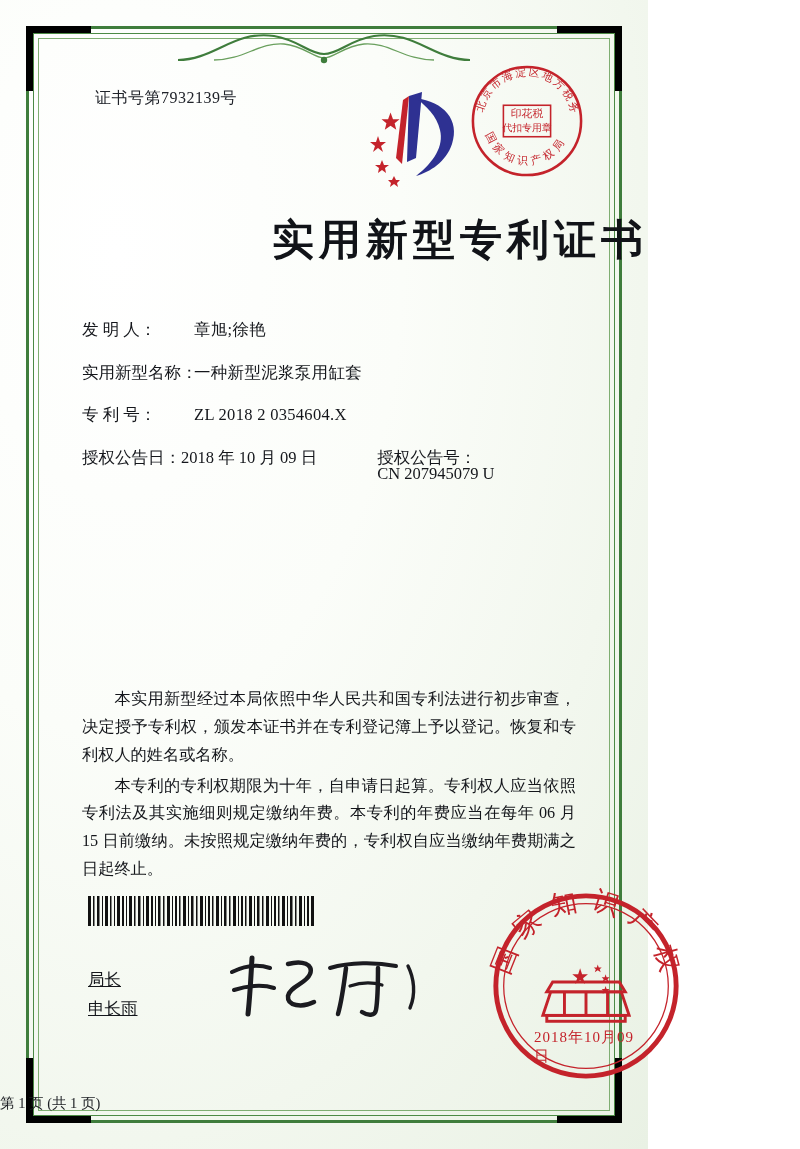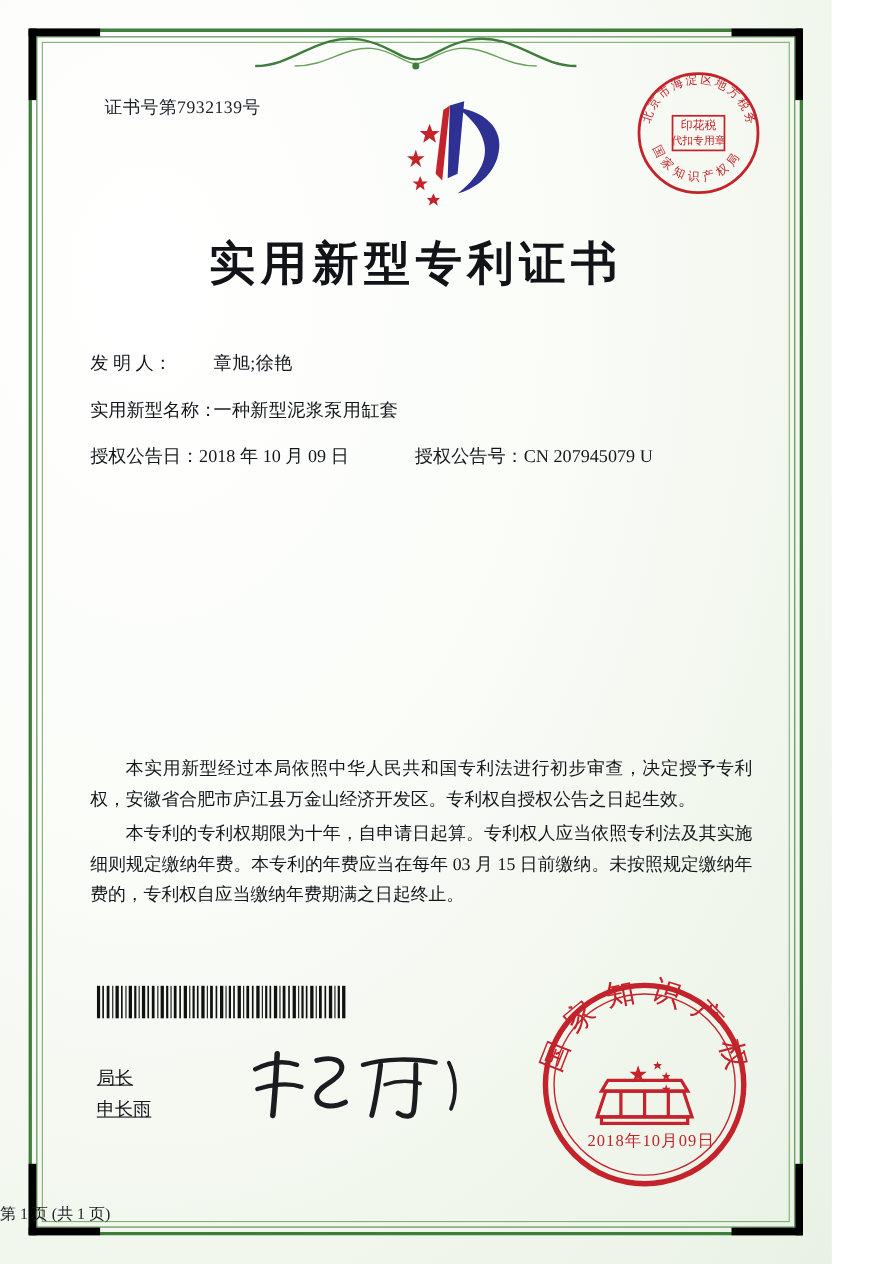--- a/index.html
+++ b/index.html
@@ -4,21 +4,21 @@
 <style>
   html,body{margin:0;padding:0;}
   body{
     width:800px;height:1149px;
     background:#ffffff;
     font-family:"Liberation Serif","DejaVu Serif",serif;
     overflow:hidden;
   }
   #certificate{
     position:relative;
-    width:756px;height:1149px;
+    width:648px;height:1149px;
     background:
       radial-gradient(ellipse at 18% 22%, #ffffff 0%, #fbfdf9 38%, #f2f7ee 70%, #e9f1e4 100%),
       linear-gradient(160deg,#fdfefc 0%,#f4f8f1 55%,#eaf2e6 100%);
     box-sizing:border-box;
   }
   
   .frame-outer{
     position:absolute;left:26px;top:26px;right:26px;bottom:26px;
     border:3px solid #3f7d3c;
     border-radius:2px;
@@ -51,42 +51,42 @@
     white-space:nowrap;
   }
   .logo{
     position:absolute;left:352px;top:88px;width:120px;height:105px;
   }
   .seal-top{
     position:absolute;right:62px;top:62px;width:118px;height:118px;
   }
   .title{
     position:absolute;left:0;right:0;top:212px;
-    text-align:center;
+    text-align:right;
     font-size:42px;font-weight:bold;color:#111318;
     letter-spacing:5px;
     font-family:"DejaVu Serif","Liberation Serif",serif;
   }
   .fields{
     position:absolute;left:82px;top:322px;right:70px;
     font-size:16.5px;color:#14161b;line-height:1;
   }
   .field-row{
     display:flex;align-items:flex-start;margin-bottom:26px;
   }
   .field-label{
     width:112px;flex:0 0 112px;
     letter-spacing:0px;
     white-space:nowrap;
   }
   .field-value{flex:1;letter-spacing:.3px;}
   .field-value .second-line{display:block;margin-top:13px;margin-left:0;}
   .row-two{display:flex;}
   .row-two .col{display:flex;}
-  .row-two .col.right{margin-left:60px;}
+  .row-two .col.right{margin-left:60px;flex-direction:column;}
   .row-two .lab{white-space:nowrap;}
   .paras{
     position:absolute;left:82px;right:72px;top:686px;
     font-size:16.2px;color:#14161b;line-height:1.72;
     text-align:justify;
   }
   .paras p{margin:0 0 3px 0;text-indent:2em;}
   .barcode{
     position:absolute;left:88px;top:896px;width:228px;height:30px;
   }
@@ -164,39 +164,43 @@
     <div class="field-row">
       <div class="field-label"><span>发 明 人</span>：</div>
       <div class="field-value">章旭;徐艳</div>
     </div>
 
     <div class="field-row">
       <div class="field-label"><span>实用新型名称</span>：</div>
       <div class="field-value">一种新型泥浆泵用缸套</div>
     </div>
 
+    <div class="field-row">
+      <div class="field-label"><span>专 利 号</span>：</div>
+      <div class="field-value">ZL 2018 2 0354604.X</div>
+    </div>
 
 
 
 
     <div class="field-row row-two" style="margin-top:4px;">
       <div class="col">
         <div class="lab"><span>授权公告日</span>：</div>
         <div>2018 年 10 月 09 日</div>
       </div>
       <div class="col right">
         <div class="lab"><span>授权公告号</span>：</div>
         <div>CN 207945079 U</div>
       </div>
     </div>
   </div>
 
   <div class="paras">
-    <p>本实用新型经过本局依照中华人民共和国专利法进行初步审查，决定授予专利权，安徽省合肥市庐江县万金山经济开发区。专利权自授权公告之日起生效。</p>
-    <p>本专利的专利权期限为十年，自申请日起算。专利权人应当依照专利法及其实施细则规定缴纳年费。本专利的年费应当在每年 03 月 15 日前缴纳。未按照规定缴纳年费的，专利权自应当缴纳年费期满之日起终止。</p>
+    <p>本实用新型经过本局依照中华人民共和国专利法进行初步审查，决定授予专利权，颁发本证书并在专利登记簿上予以登记。恢复和专利权人的姓名或名称。</p>
+    <p>本专利的专利权期限为十年，自申请日起算。专利权人应当依照专利法及其实施细则规定缴纳年费。本专利的年费应当在每年 06 月 15 日前缴纳。未按照规定缴纳年费的，专利权自应当缴纳年费期满之日起终止。</p>
   </div>
 
   <svg class="barcode" viewBox="0 0 228 30" preserveAspectRatio="none">
     <g fill="#111">
       <rect x="0" y="0" width="3" height="30"></rect>
         <rect x="5" y="0" width="1.5" height="30"></rect>
       <rect x="9" y="0" width="2.5" height="30"></rect>
         <rect x="14" y="0" width="1" height="30"></rect>
       <rect x="17" y="0" width="3" height="30"></rect>
         <rect x="22" y="0" width="1.5" height="30"></rect>

